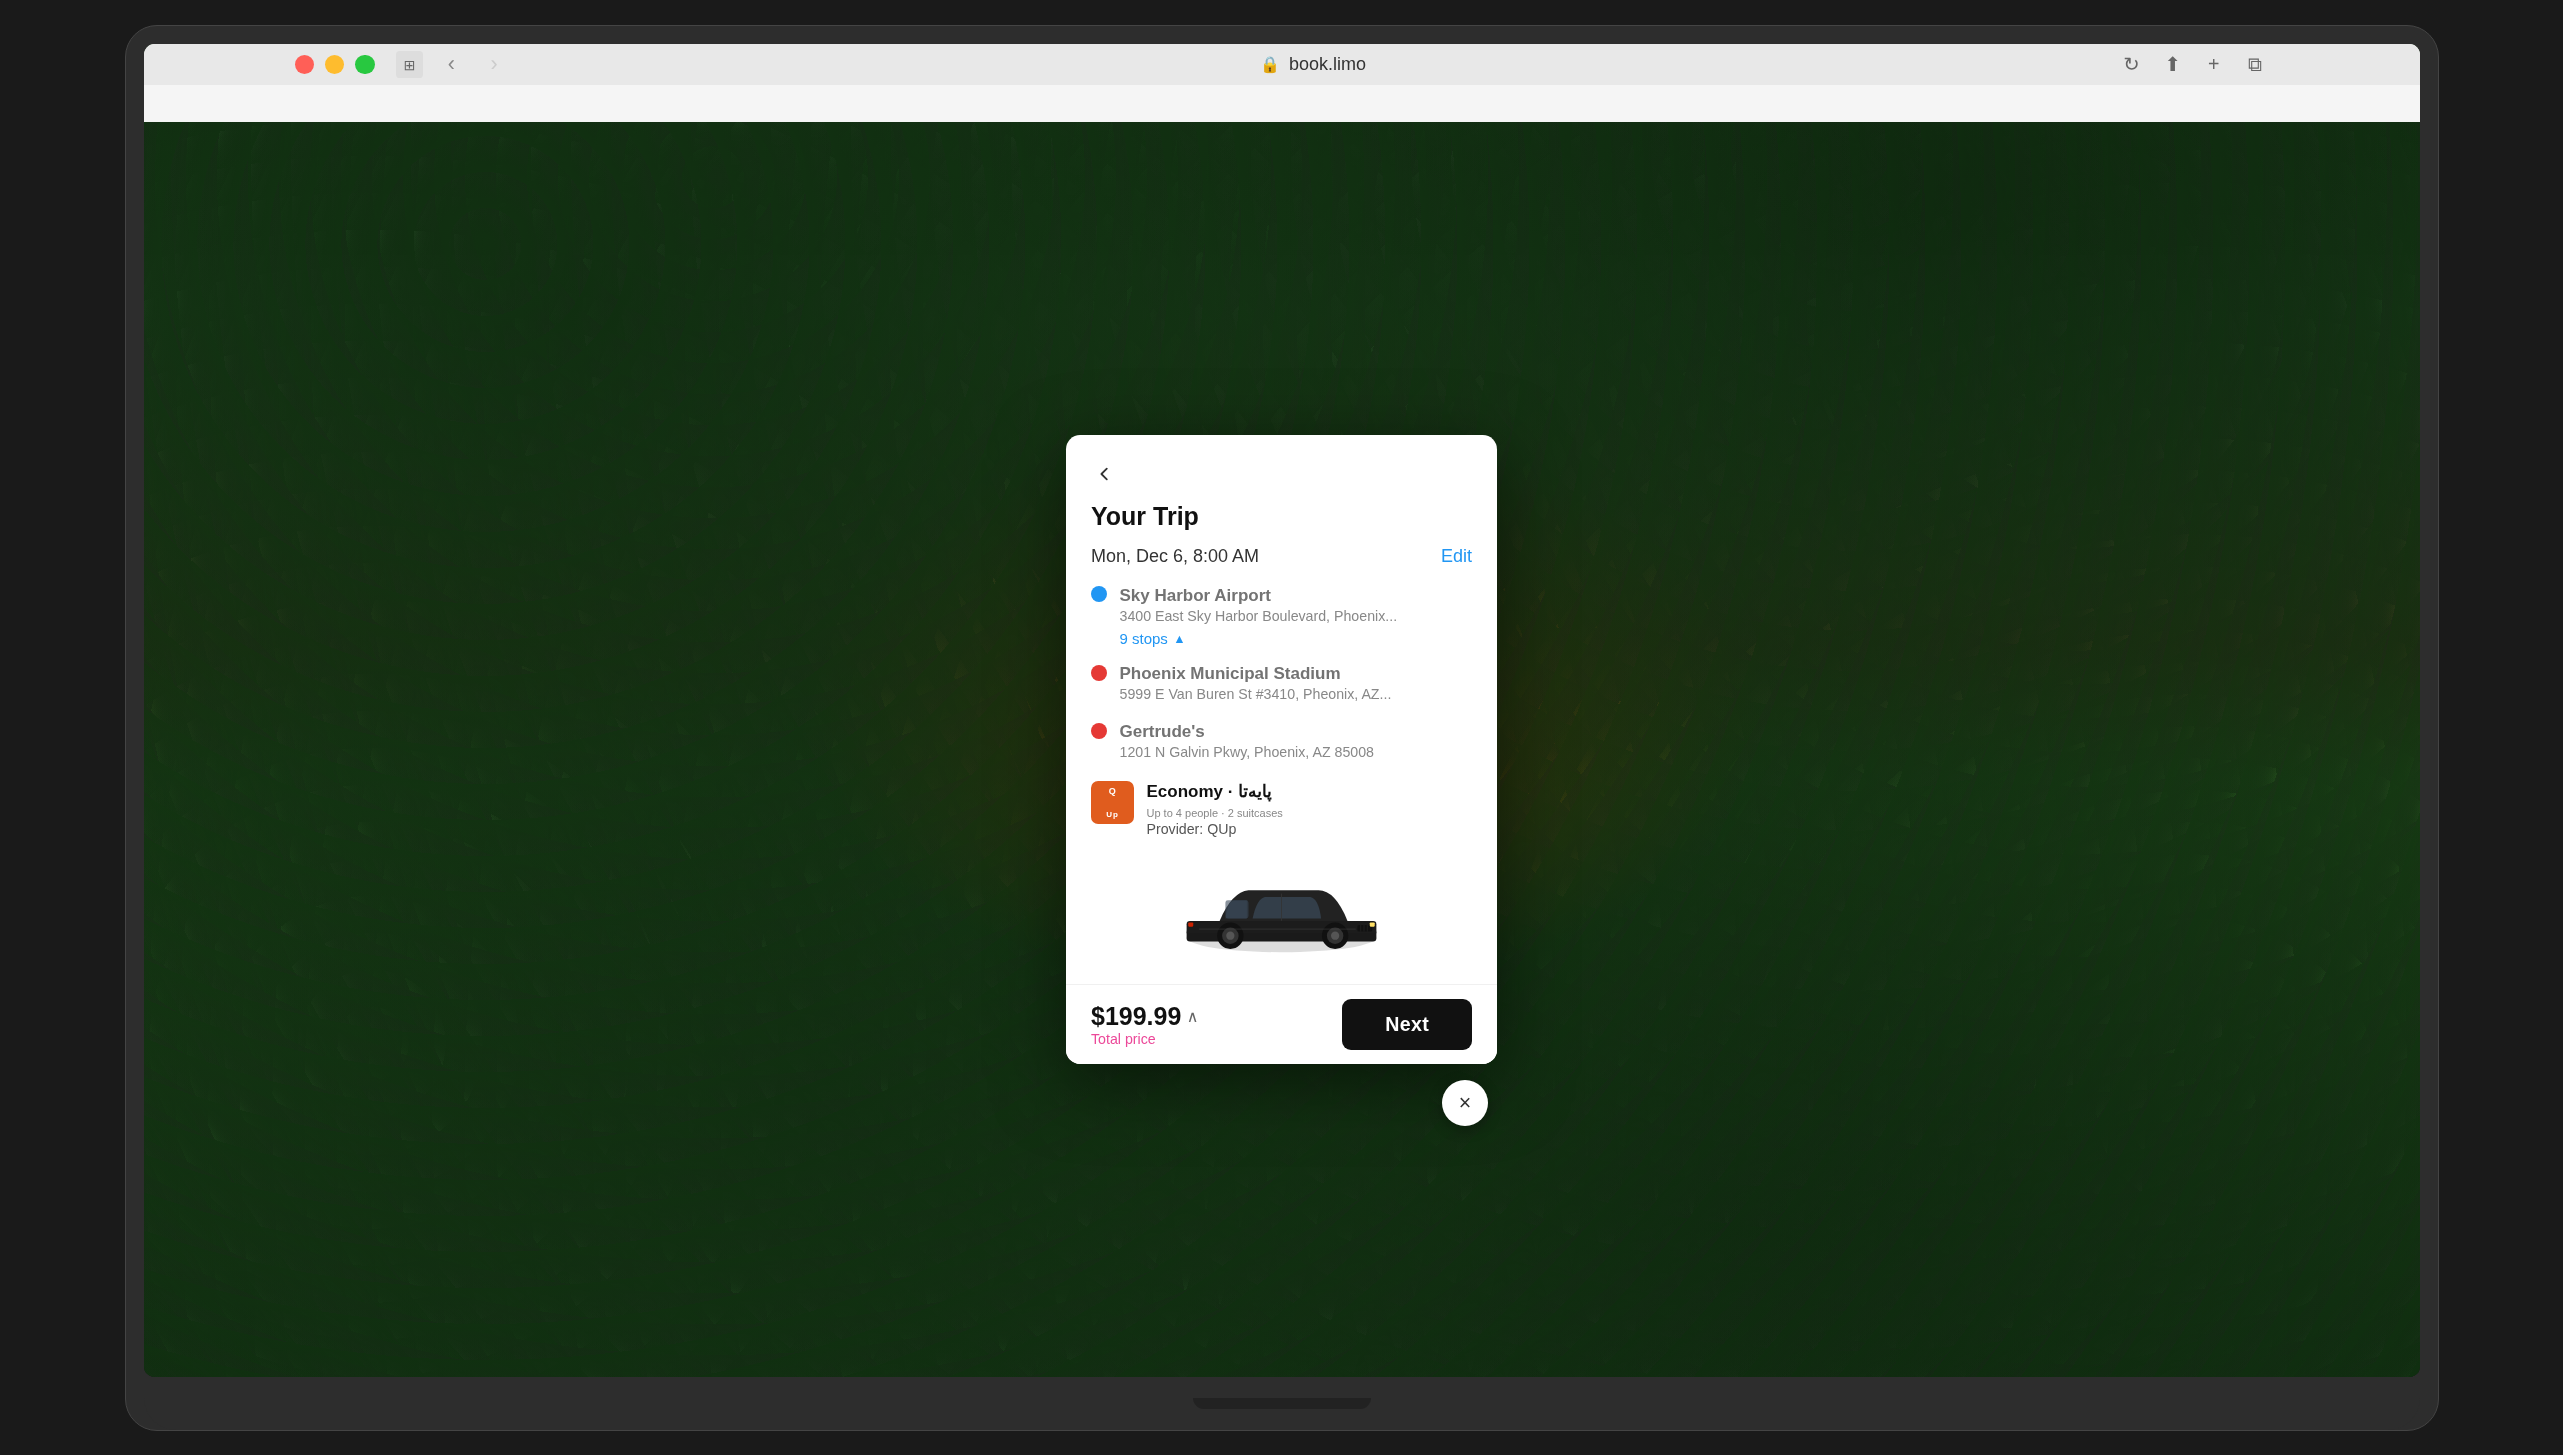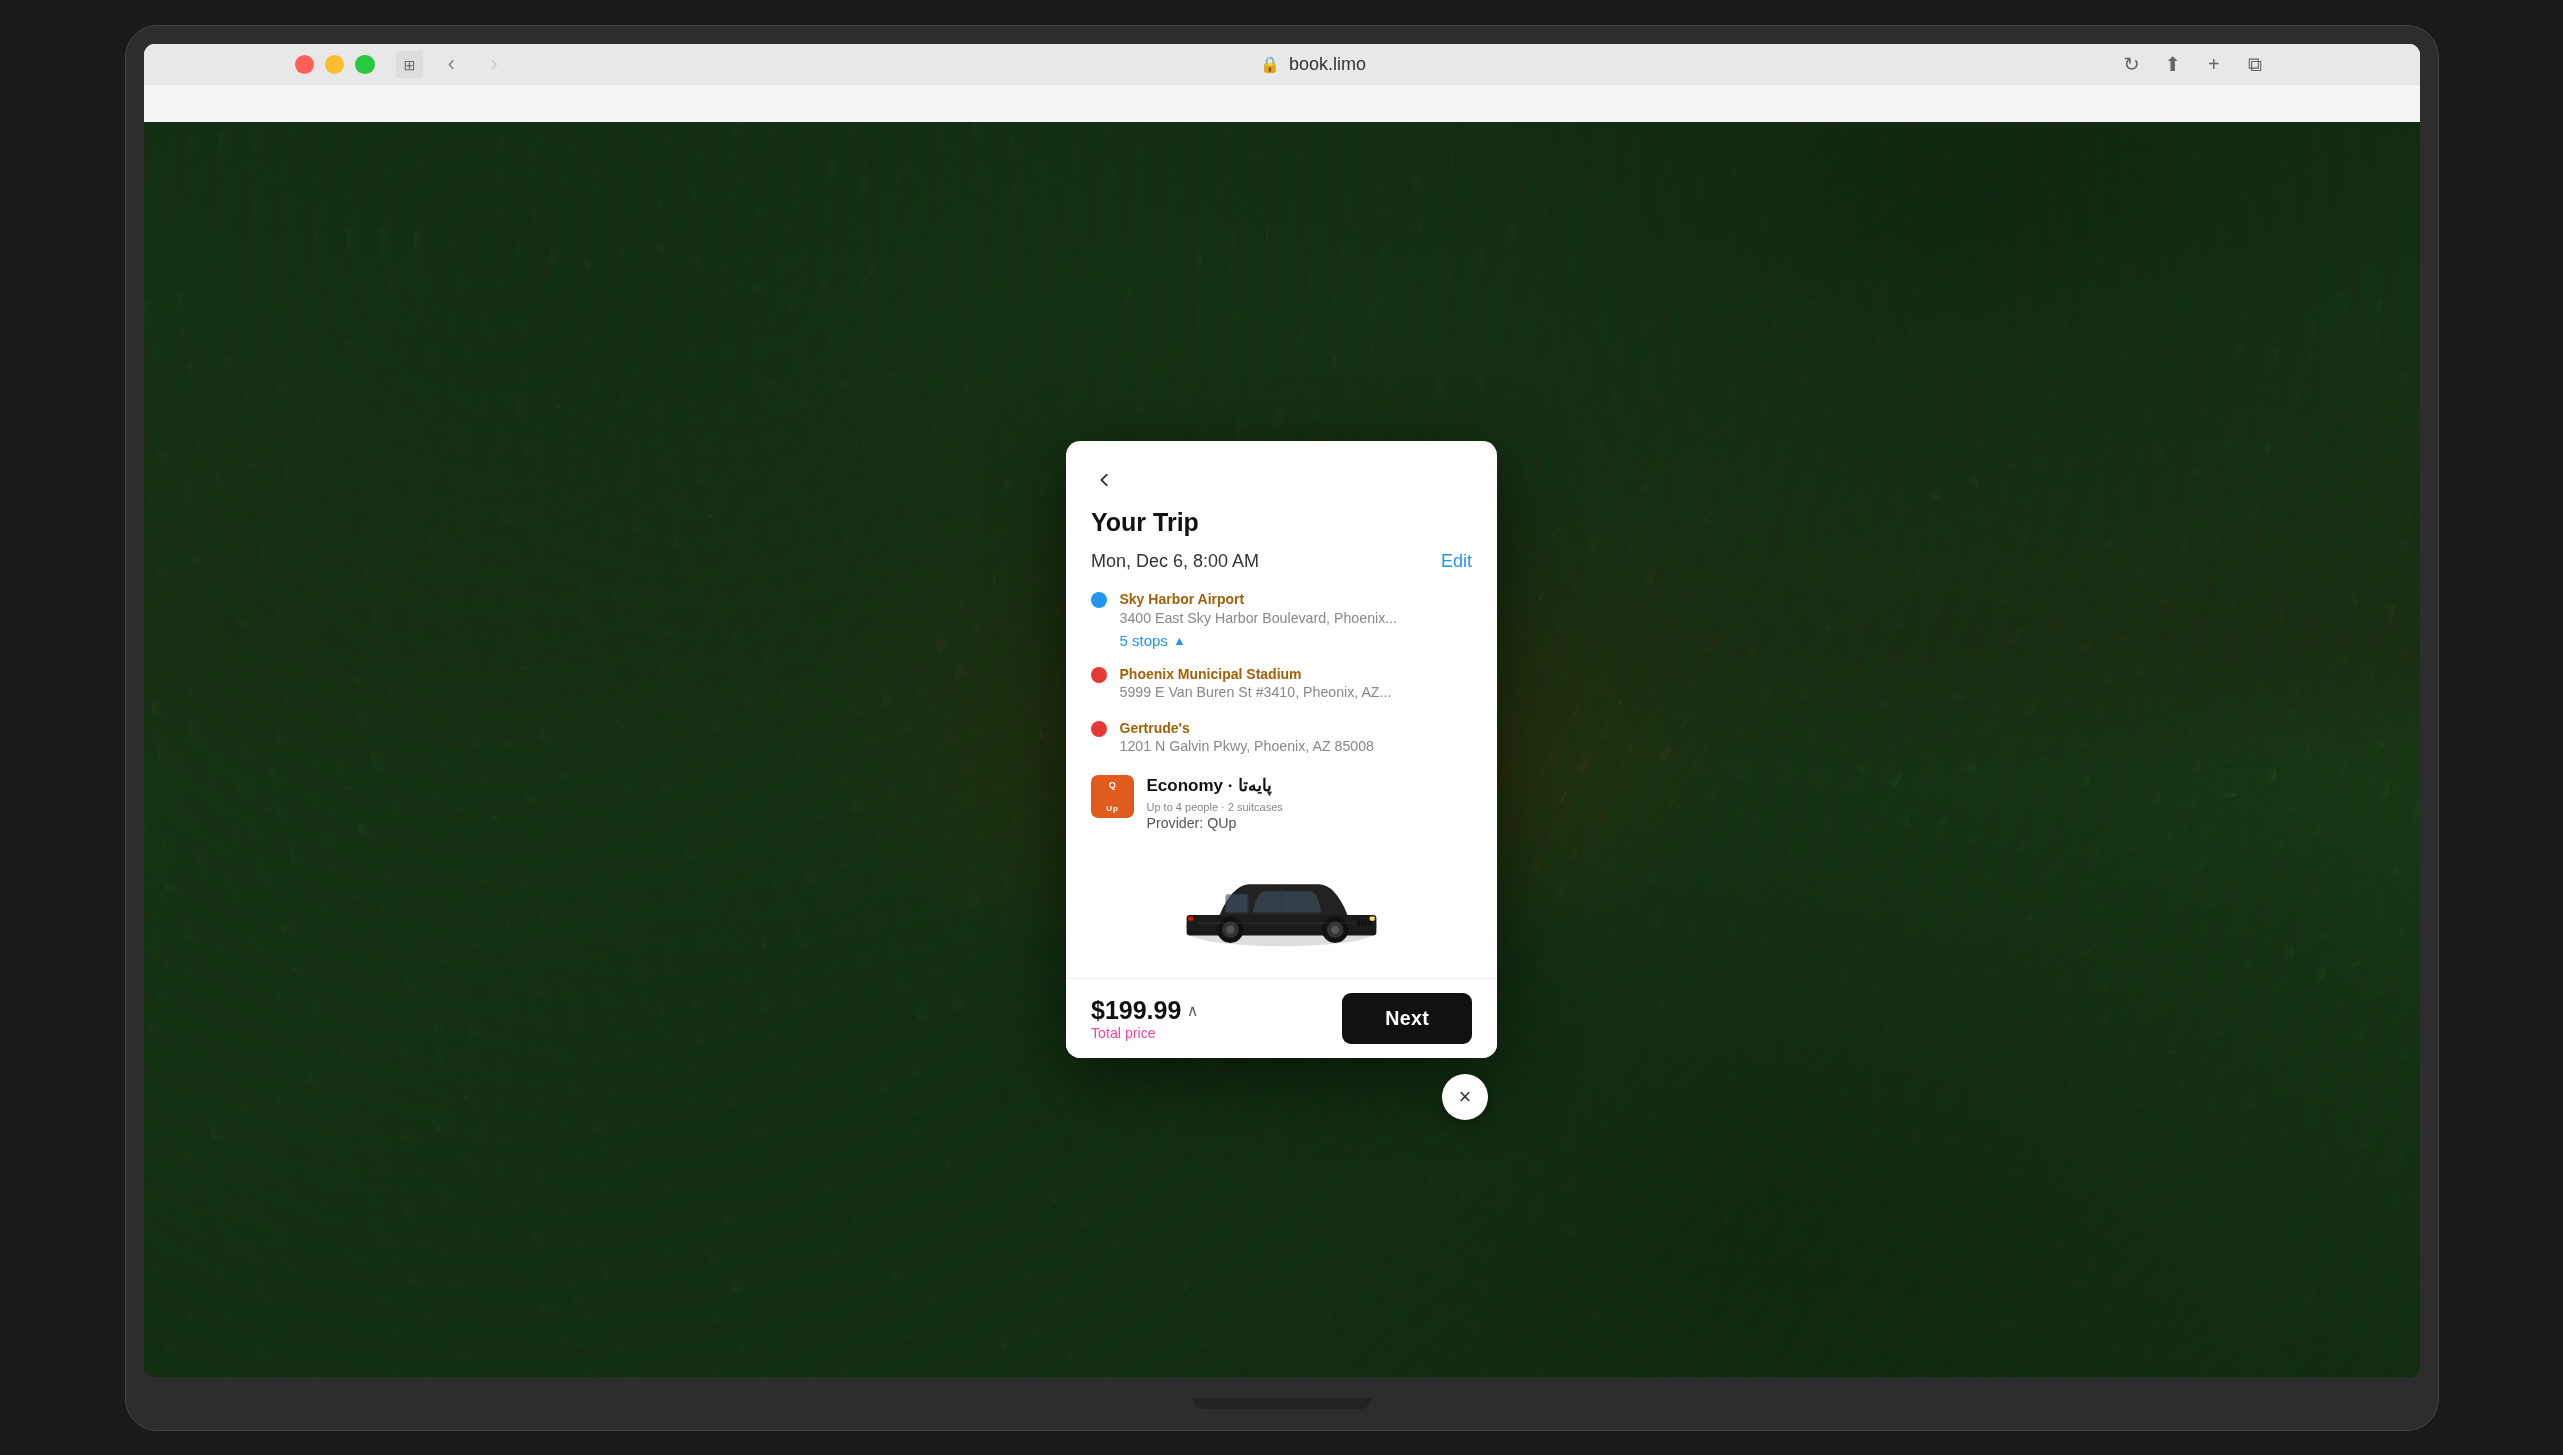--- a/index.html
+++ b/index.html
@@ -244,23 +244,23 @@
       margin-top: 1.8px;
     }
     .stop-icon-blue { background: #2196f3; }
     .stop-icon-red { background: #e53935; }
 
     .stop-info {
       flex: 1;
     }
 
     .stop-name {
-      font-size: 14px;
+      font-size: 17px;
       font-weight: 600;
-      color: #a16207;
+      color: #737373;
       line-height: 1.3;
     }
 
     .stop-address {
       font-size: 14.2px;
       color: #888;
       line-height: 1.4;
     }
 
     .stops-toggle {
@@ -472,21 +472,21 @@
               </div>
 
               <div class="stops-list">
 
                 <div class="stop-item">
                   <div class="stop-icon stop-icon-blue"></div>
                   <div class="stop-info">
                     <div class="stop-name">Sky Harbor Airport</div>
                     <div class="stop-address">3400 East Sky Harbor Boulevard, Phoenix...</div>
                     <div class="stops-toggle">
-                      <span>5 stops</span>
+                      <span>9 stops</span>
                       <span class="stops-toggle-arrow">▲</span>
                     </div>
                   </div>
                 </div>
 
                 <div class="stop-item">
                   <div class="stop-icon stop-icon-red"></div>
                   <div class="stop-info">
                     <div class="stop-name">Phoenix Municipal Stadium</div>
                     <div class="stop-address">5999 E Van Buren St #3410, Pheonix, AZ...</div>

